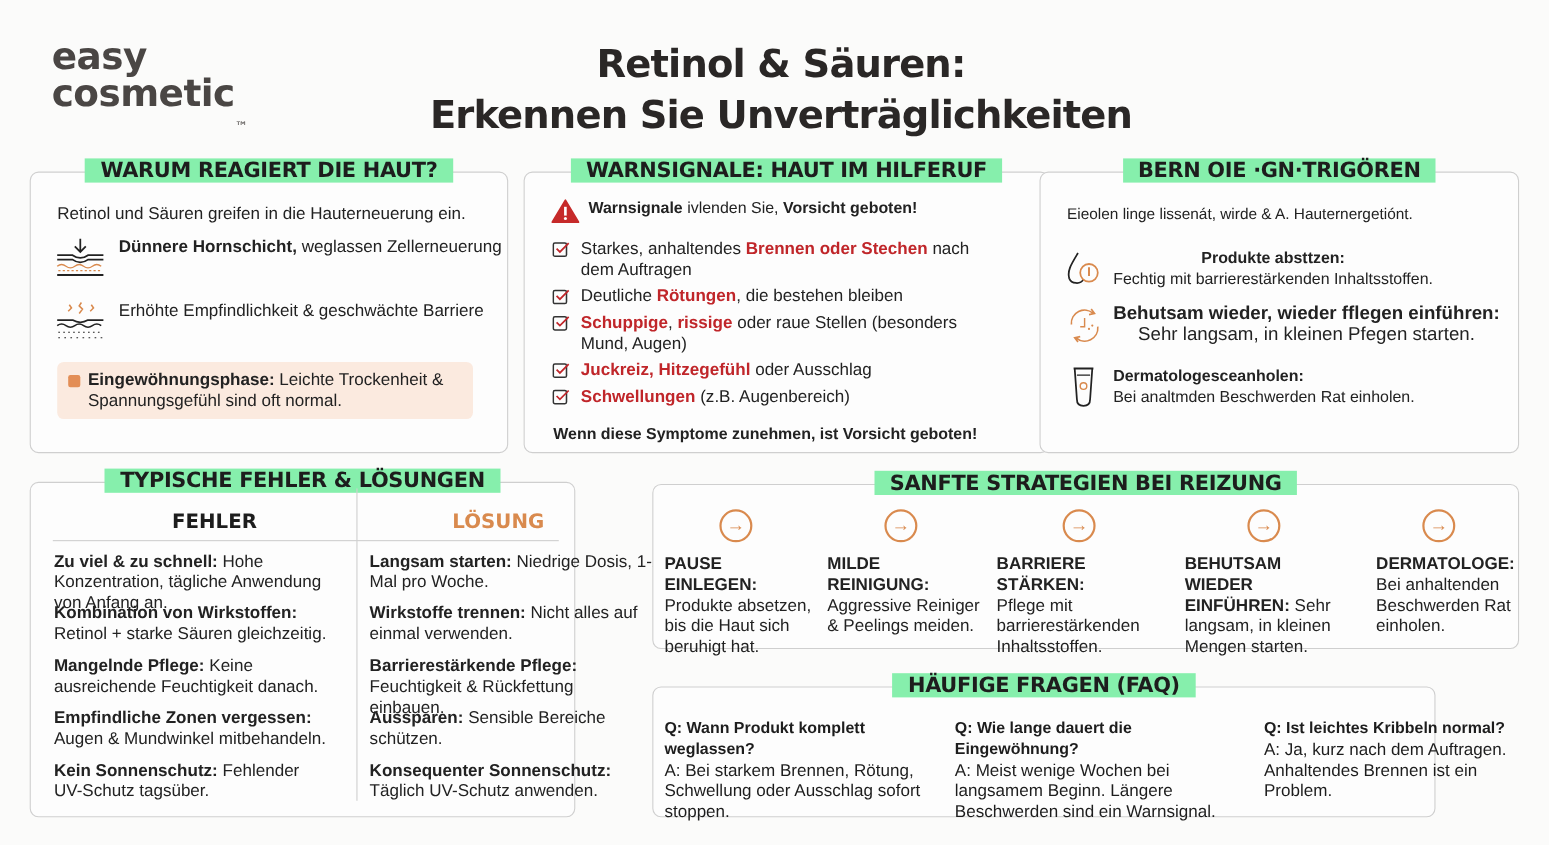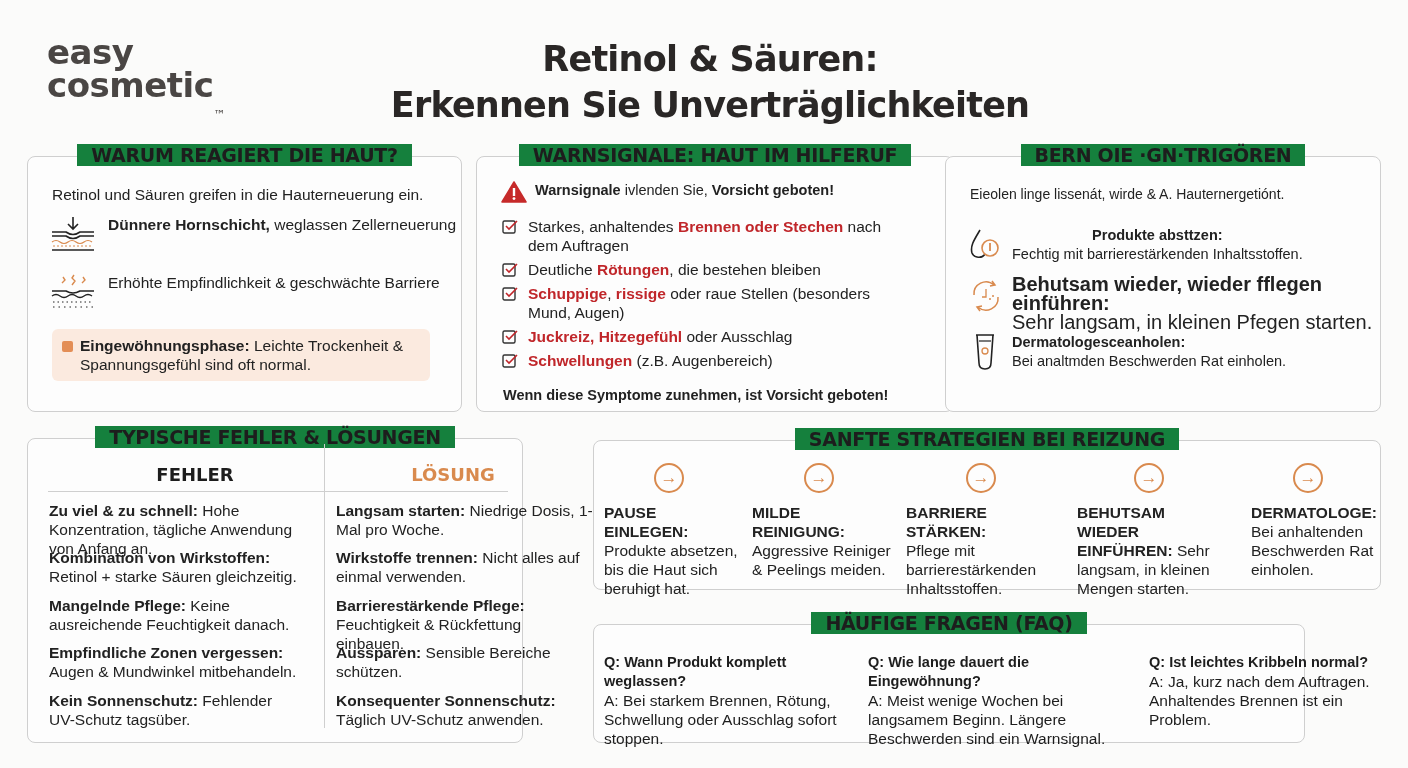--- a/index.html
+++ b/index.html
@@ -25,21 +25,21 @@
   }
   .panel {
     position: absolute; border: 1.5px solid #cfcfcf; border-radius: 8px;
     background: #fdfdfd;
   }
   .panel-title {
     position: absolute; top: -15px; left: 0; right: 0; text-align: center;
     font-family: "DejaVu Sans", sans-serif; font-weight: bold;
     font-size: 19px; line-height: 26px; letter-spacing: -0.3px;
   }
-  .panel-title span { background: #15803d; padding: 0 14px; }
+  .panel-title span { background: #86efac; padding: 0 14px; }
   .txt { font-size: 15.5px; line-height: 19px; color: #222; }
   .b { font-weight: bold; }
   .red { color: #c0262a; font-weight: bold; }
   .row { display: flex; align-items: flex-start; }
   .ico { flex: 0 0 auto; display: inline-block; }
 
   
   #p1 { left: 27px; top: 156px; width: 435px; height: 256px; }
   #p1 .intro { position: absolute; left: 24px; top: 28px; }
   #p1 .item { position: absolute; left: 22px; }
@@ -210,21 +210,21 @@
   <div class="item row" style="top:118px;">
     <span class="ico">
       <svg width="36" height="40" viewBox="0 0 36 40">
           <path d="M6 20 A12 12 0 0 1 26 10 M24 6 l3 4 l-5 1" stroke="#d98a4e" stroke-width="1.5" fill="none"></path>
           <path d="M30 22 A12 12 0 0 1 10 32 M12 36 l-3-4 l5-1" stroke="#d98a4e" stroke-width="1.5" fill="none"></path>
           <path d="M18 14 v8 h-4" stroke="#d98a4e" stroke-width="1.3" fill="none"></path>
           <circle cx="22" cy="24" r="1" fill="#d98a4e"></circle>
           <circle cx="25" cy="21" r="1" fill="#d98a4e"></circle>
         </svg>
     </span>
-    <div class="txt" style="font-size:20px;">
+    <div class="txt" style="font-size:17px;text-align:center;">
         <div class="b">Behutsam wieder, wieder fflegen einführen:</div>
         <div>Sehr langsam, in kleinen Pfegen starten.</div>
       </div>
   </div>
 
   <div class="item row" style="top:176px;">
     <span class="ico">
       <svg width="36" height="40" viewBox="0 0 36 40">
           <path d="M8 2 H26 M9 2 L11 30 Q11 36 17 36 Q23 36 23 30 L25 2" stroke="#222" stroke-width="1.6" fill="none"></path>
           <path d="M11 8 H23" stroke="#222" stroke-width="1.2"></path>

